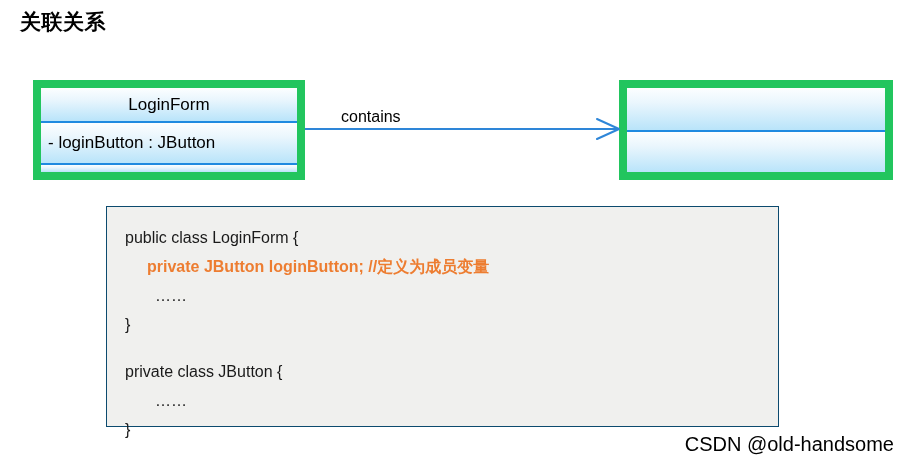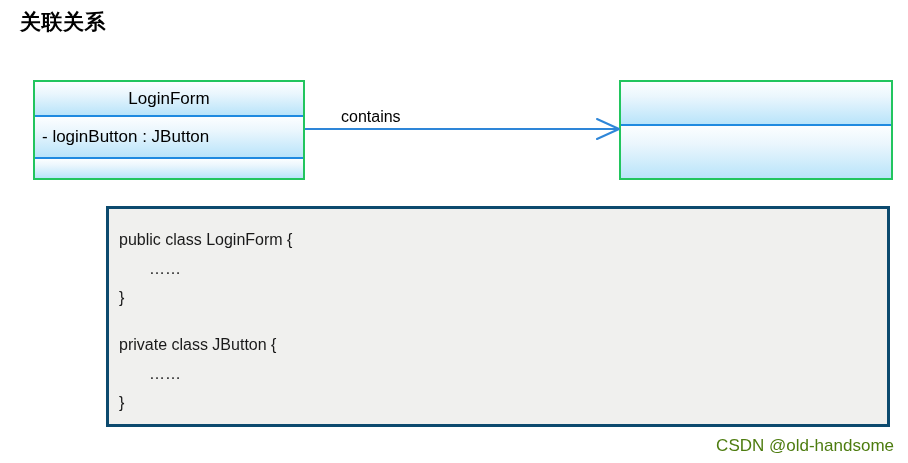--- a/index.html
+++ b/index.html
@@ -24,21 +24,21 @@
     font-weight: bold;
     color: #000000;
     letter-spacing: 0.5px;
     white-space: nowrap;
   }
 
   
   .uml-class {
     position: absolute;
     box-sizing: border-box;
-    border: 2px solid #22c55e;
+    border: 8px solid #22c55e;
     background: #7dd3fc;
     display: flex;
     flex-direction: column;
   }
   .uml-compartment {
     box-sizing: border-box;
     background: linear-gradient(to bottom, #fcfeff 0%, #eaf6fd 35%, #b9e4fa 100%);
     display: flex;
     align-items: center;
     overflow: hidden;
@@ -107,48 +107,48 @@
     font-size: 16px;
     color: #000000;
     white-space: nowrap;
   }
 
   
   #code-block {
     position: absolute;
     left: 106px;
     top: 206px;
-    width: 784px;
+    width: 673px;
     height: 221px;
     box-sizing: border-box;
-    border: 3px solid #0c4a6e;
+    border: 1px solid #0c4a6e;
     background: #f0f0ee;
-    padding: 16px 0 0 10px;
+    padding: 16px 0 0 18px;
   }
   .code-line {
     font-size: 16px;
     line-height: 29px;
     color: #1a1a1a;
     white-space: pre;
   }
   .code-line.indent1 { padding-left: 22px; }
   .code-line.indent2 { padding-left: 30px; }
   .code-line.highlight {
     color: #ED7D31;
     font-weight: bold;
   }
   .code-gap { height: 18px; }
 
   
   #watermark {
     position: absolute;
     right: 14px;
     bottom: 7px;
-    font-size: 17px;
-    color: #4d7c0f;
+    font-size: 20px;
+    color: #000000;
     white-space: nowrap;
   }
 </style>
 </head>
 <body>
 
 <div id="page-title">关联关系</div>
 
 <div class="uml-class" id="class-loginform">
   <div class="uml-compartment comp-name">
@@ -170,20 +170,21 @@
 <svg id="assoc-arrowhead" viewBox="0 0 26 24" xmlns="http://www.w3.org/2000/svg">
   <path d="M 2 2 L 24 12 L 2 22" fill="none" stroke="#2e86d8" stroke-width="2" stroke-linecap="round" stroke-linejoin="round"></path>
 </svg>
 
 <div id="assoc-label">contains</div>
 
 <div id="code-block">
 
   <div class="code-line">public class LoginForm {</div>
 
+  <div class="code-line indent1 highlight">private JButton loginButton; //定义为成员变量</div>
 
   <div class="code-line indent2">……</div>
 
   <div class="code-line">}</div>
 
   <div class="code-gap"></div>
 
   <div class="code-line">private class JButton {</div>
 
   <div class="code-line indent2">……</div>

